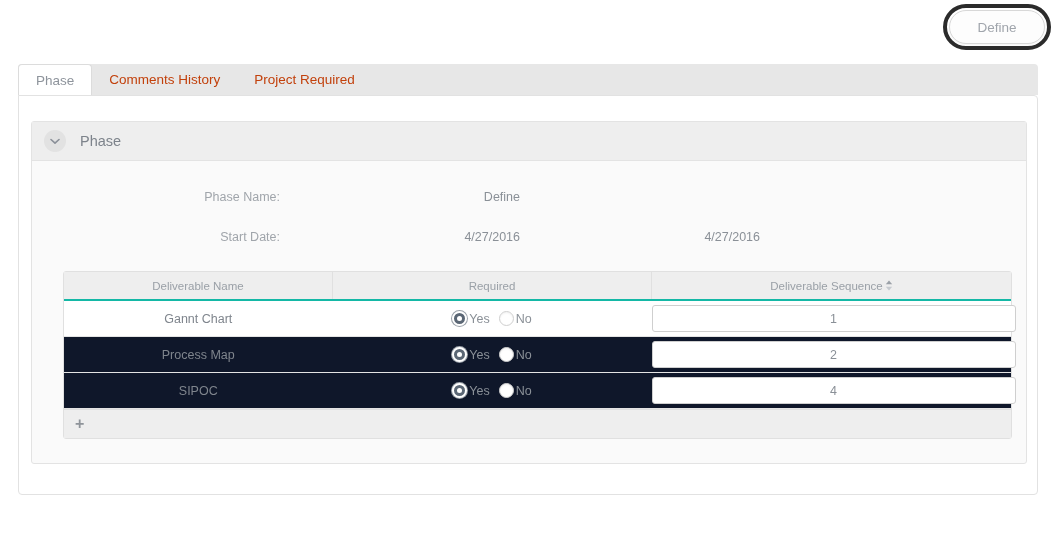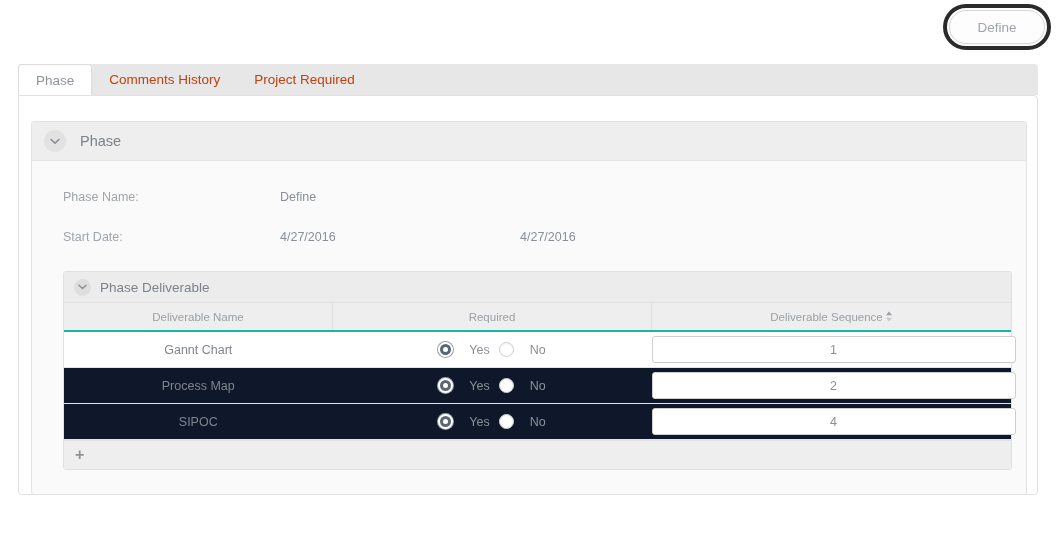--- a/index.html
+++ b/index.html
@@ -142,20 +142,21 @@
 
   
   .fields {
     padding: 16px 0 8px 0;
   }
   .field-row {
     display: flex;
     align-items: center;
     height: 40px;
     font-size: 12.5px;
+    text-align: right;
   }
   .fld-label {
     color: #a0a5ab;
     font-size: 12.5px;
   }
   .fld-value {
     color: #8a9097;
     font-size: 12.5px;
   }
   .col-a-label { width: 248px; padding-left: 31px; box-sizing: border-box; }
@@ -229,21 +230,21 @@
 
   .radio-cell {
     display: flex;
     align-items: center;
     justify-content: center;
     gap: 9px;
   }
   .radio-item {
     display: inline-flex;
     align-items: center;
-    gap: 16px;
+    gap: 2px;
   }
   .radio {
     width: 15px;
     height: 15px;
     border-radius: 50%;
     box-sizing: border-box;
     display: inline-flex;
     align-items: center;
     justify-content: center;
     flex: 0 0 auto;
@@ -342,28 +343,20 @@
         </div>
         <div class="field-row">
           <div class="col-a-label fld-label">Start Date:</div>
           <div class="col-a-value fld-value">4/27/2016</div>
           <div class="col-b-value fld-value">4/27/2016</div>
         </div>
       </div>
 
       <div class="sub-panel">
 
-        <div class="sub-head">
-          <span class="chev-sm">
-            <svg width="9" height="6" viewBox="0 0 9 6">
-              <path d="M1 1.3 L4.5 4.5 L8 1.3" fill="none" stroke="#8b9099" stroke-width="1.5" stroke-linecap="round" stroke-linejoin="round"></path>
-            </svg>
-          </span>
-          <span class="sub-title">Phase Deliverable</span>
-        </div>
 
         <table class="grid">
           <thead>
             <tr>
               <th class="c1">
                 <span>Deliverable Name</span>
               </th>
               <th class="c2">
                 <span>Required</span>
               </th>

